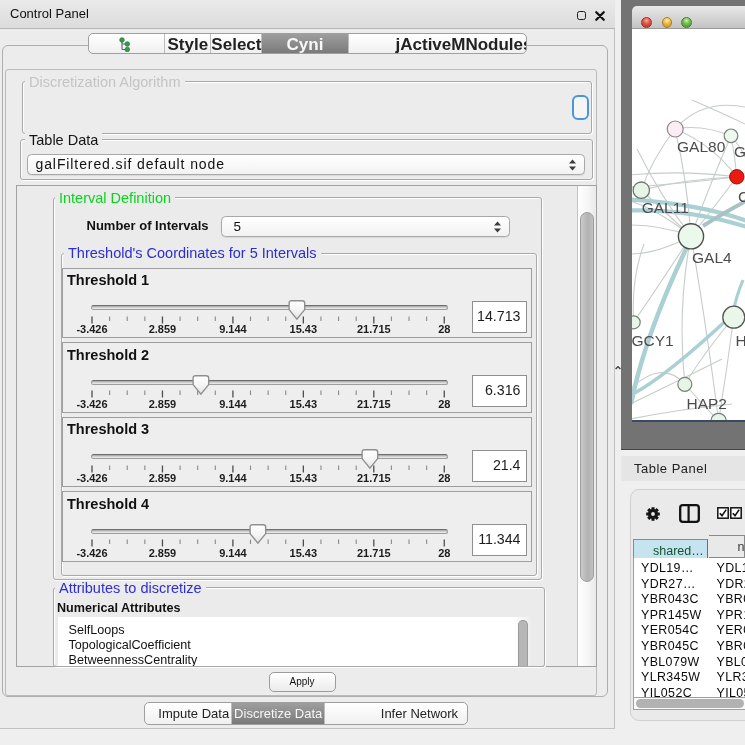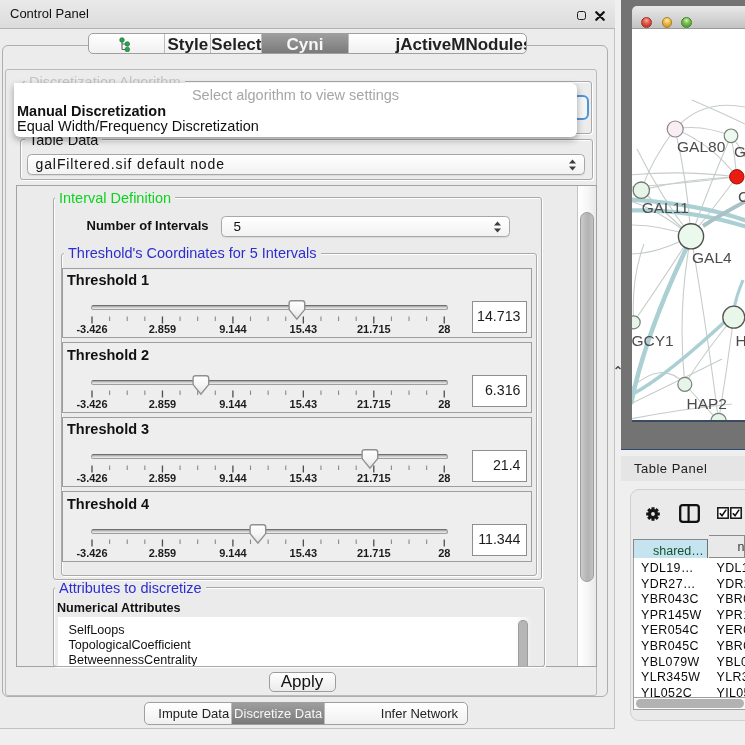--- a/index.html
+++ b/index.html
@@ -43,21 +43,21 @@
 .track { position:absolute; left:27.5px; top:36.5px; width:357px; height:5px; border-radius:2.5px;
   background:linear-gradient(#9d9d9d,#c9c9c9 40%,#efefef); border:1px solid #9e9e9e; border-top-color:#6f6f6f; }
 .tlab { position:absolute; transform:translateX(-50%); font-size:11px; font-weight:bold; color:#1c1c1c; }
 .vbox { position:absolute; left:408.5px; top:32px; width:55px; height:32px; background:#fff;
   border:1.4px solid #8f8f8f; font-size:14.2px; color:#1c1c1c; text-align:right;
   line-height:29px; padding-right:5px; }
 #attrlist { position:absolute; left:58px; top:616.5px; width:458px; height:49px; background:#fff;
   overflow:hidden; font-size:12.6px; color:#111; }
 #applybtn { position:absolute; left:268.5px; top:672px; width:67px; height:19.5px;
   background:linear-gradient(#ffffff,#ebebeb); border:1px solid #9c9c9c; border-radius:5px;
-  font-size:17px; color:#111; text-align:center; line-height:17.5px; }
+  font-size:10px; color:#111; text-align:center; line-height:17.5px; }
 #bluewin { position:absolute; left:620.5px; top:0; width:124.5px; height:450px;
   background:#737373; border-bottom:1.5px solid #2b4877; }
 #nettitle { position:absolute; left:11.5px; top:5.5px; width:113px; height:23.5px;
   background:linear-gradient(#e9e9e9,#c3c3c3); border-radius:5px 0 0 0;
   border-bottom:1px solid #9a9a9a; }
 .ball { position:absolute; top:11.8px; width:10.8px; height:10.8px; border-radius:50%; box-sizing:border-box; }
 #canvas { position:absolute; left:11.5px; top:29px; width:113px; height:392.5px; background:#fff;
   overflow:hidden; border-bottom:2.5px solid #3b4a61; }
 #tpbar { position:absolute; left:621px; top:456px; width:124px; height:25px; background:#e5e5e5;
   font-size:13px; color:#222; line-height:25px; padding-left:13px; letter-spacing:0.5px; }
@@ -257,25 +257,20 @@
   <div class="abs" style="left:517.5px;top:620px;width:10px;height:46px;border-radius:5px 5px 0 0;background:#b6b6b6;border:1px solid #9c9c9c;border-bottom:none"></div>
 
   <div id="applybtn">Apply</div>
 
   <div class="tabbar" style="left:143.5px;top:701.5px;width:324px;height:23.5px">
     <div class="tab" style="width:103px;line-height:22px;font-weight:400;font-size:13px;text-indent:12px">Impute Data</div>
     <div class="tab sel" style="width:110px;line-height:22px;font-weight:400;font-size:13px">Discretize Data</div>
     <div class="tab" style="width:111px;line-height:22px;font-weight:400;font-size:13px">Infer Network</div>
   </div>
 
-  <div id="popup">
-    <div class="abs" style="left:0;top:4px;width:563px;text-align:center;font-size:14.5px;color:#a6a6a6">Select algorithm to view settings</div>
-    <div class="abs" style="left:3px;top:19.5px;font-size:14.5px;font-weight:bold;color:#111">Manual Discretization</div>
-    <div class="abs" style="left:3px;top:35px;font-size:14.5px;color:#111">Equal Width/Frequency Discretization</div>
-  </div>
 </div>
 
 <div class="abs" style="left:613px;top:364px;font-size:12px;color:#4a4a4a;font-weight:bold">⌃</div>
 
 <div id="bluewin">
   <div id="nettitle">
     <div class="ball" style="left:9.4px;background:radial-gradient(circle at 50% 28%,#fca99e,#e4584b 40%,#c0392c 80%);border:1px solid #99352a"></div>
     <div class="ball" style="left:29.5px;background:radial-gradient(circle at 50% 28%,#ffedb0,#f1bc47 40%,#d1992d 80%);border:1px solid #a8822c"></div>
     <div class="ball" style="left:49.2px;background:radial-gradient(circle at 50% 28%,#d2f2bb,#74c04d 40%,#539e34 80%);border:1px solid #47822c"></div>
   </div>

